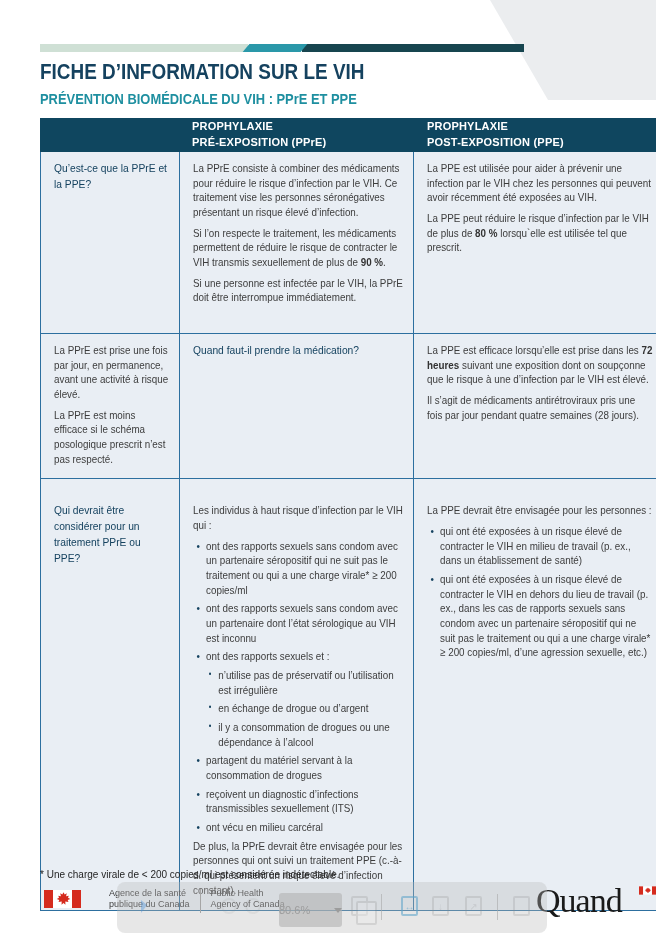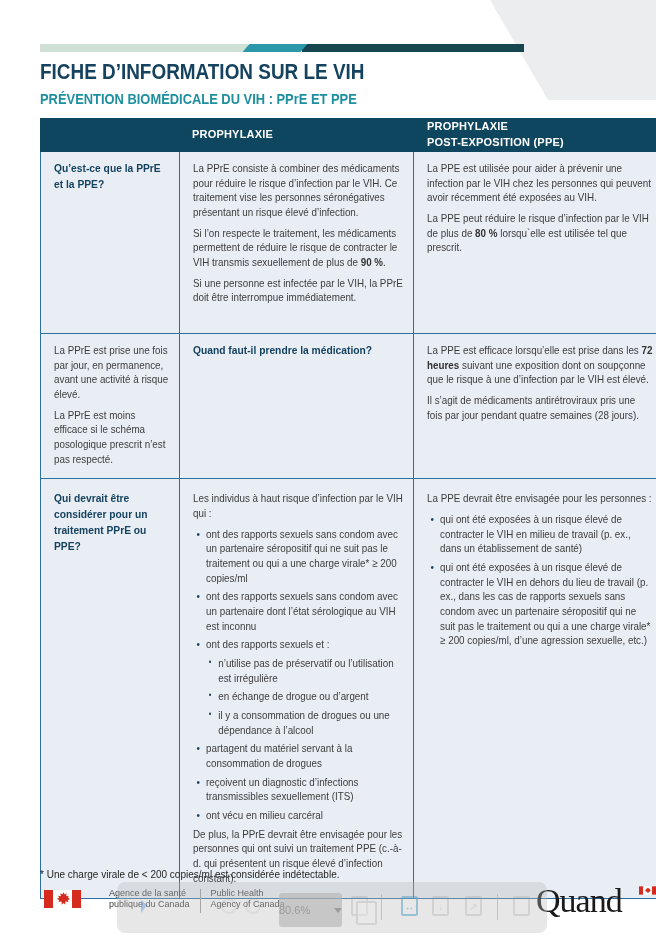--- a/index.html
+++ b/index.html
@@ -28,24 +28,24 @@
   
   .tbl{position:absolute;left:16px;top:118px;width:624px;font-size:11.3px;line-height:1.3;}
   .thead{display:grid;grid-template-columns:139px 235px 250px;background:var(--headerBg);height:34px;align-items:center;}
   .th{color:#fff;font-weight:bold;font-size:11px;line-height:1.45;padding-left:13px;letter-spacing:.2px;}
   .th span{display:block;}
   .tbody{border:1px solid var(--borderBlue);border-top:none;}
   .tr{display:grid;grid-template-columns:138px 234px 250px;background:var(--cellBg);}
   .tr + .tr .td{border-top:1px solid var(--borderBlue);}
   .td{padding:9px 10px 6px 13px;}
   .td + .td{border-left:1px solid var(--borderBlue);}
-  .r1{min-height:181px;} .r2{min-height:119px;} .r3 .td{padding-top:12px;}
+  .r1{min-height:181px;} .r2{min-height:119px;} .r3 .td{padding-top:24px;}
   .r3{min-height:402px;}
   .squeeze{width:115%;transform:scaleX(0.87);transform-origin:0 0;}
-  .q{font-weight:bold;color:var(--titleNavy);font-size:11.8px;line-height:1.35;}
+  .q{font-weight:normal;color:var(--titleNavy);font-size:11.8px;line-height:1.35;}
   .td p{margin:0 0 6px 0;}
   .td p.intro{margin-bottom:6px;}
   .td b{font-weight:bold;color:#333;}
   .td ul{list-style:none;padding-left:15px;margin:0 0 2px 0;}
   .td li{position:relative;margin-bottom:4px;}
   .td li::before{content:"\2022";position:absolute;left:-11px;color:var(--titleNavy);}
   .td ul.sub{padding-left:14px;margin-top:4px;}
   .td ul.sub li::before{font-size:.75em;top:1px;}
   
   .footnote{position:absolute;left:16px;top:868px;font-size:11.5px;color:#1f1f1f;white-space:nowrap;
@@ -94,20 +94,21 @@
   </div>
 
   <div class="title">FICHE D’INFORMATION SUR LE VIH</div>
   <div class="subtitle">PRÉVENTION BIOMÉDICALE DU VIH : PPrE ET PPE</div>
 
   <div class="tbl">
     <div class="thead">
       <div class="th0"></div>
       <div class="th">
         <span>PROPHYLAXIE</span>
+        <span>PRÉ-EXPOSITION (PPrE)</span>
       </div>
       <div class="th">
         <span>PROPHYLAXIE</span>
         <span>POST-EXPOSITION (PPE)</span>
       </div>
     </div>
 
     <div class="tbody">
 
       <div class="tr r1">

